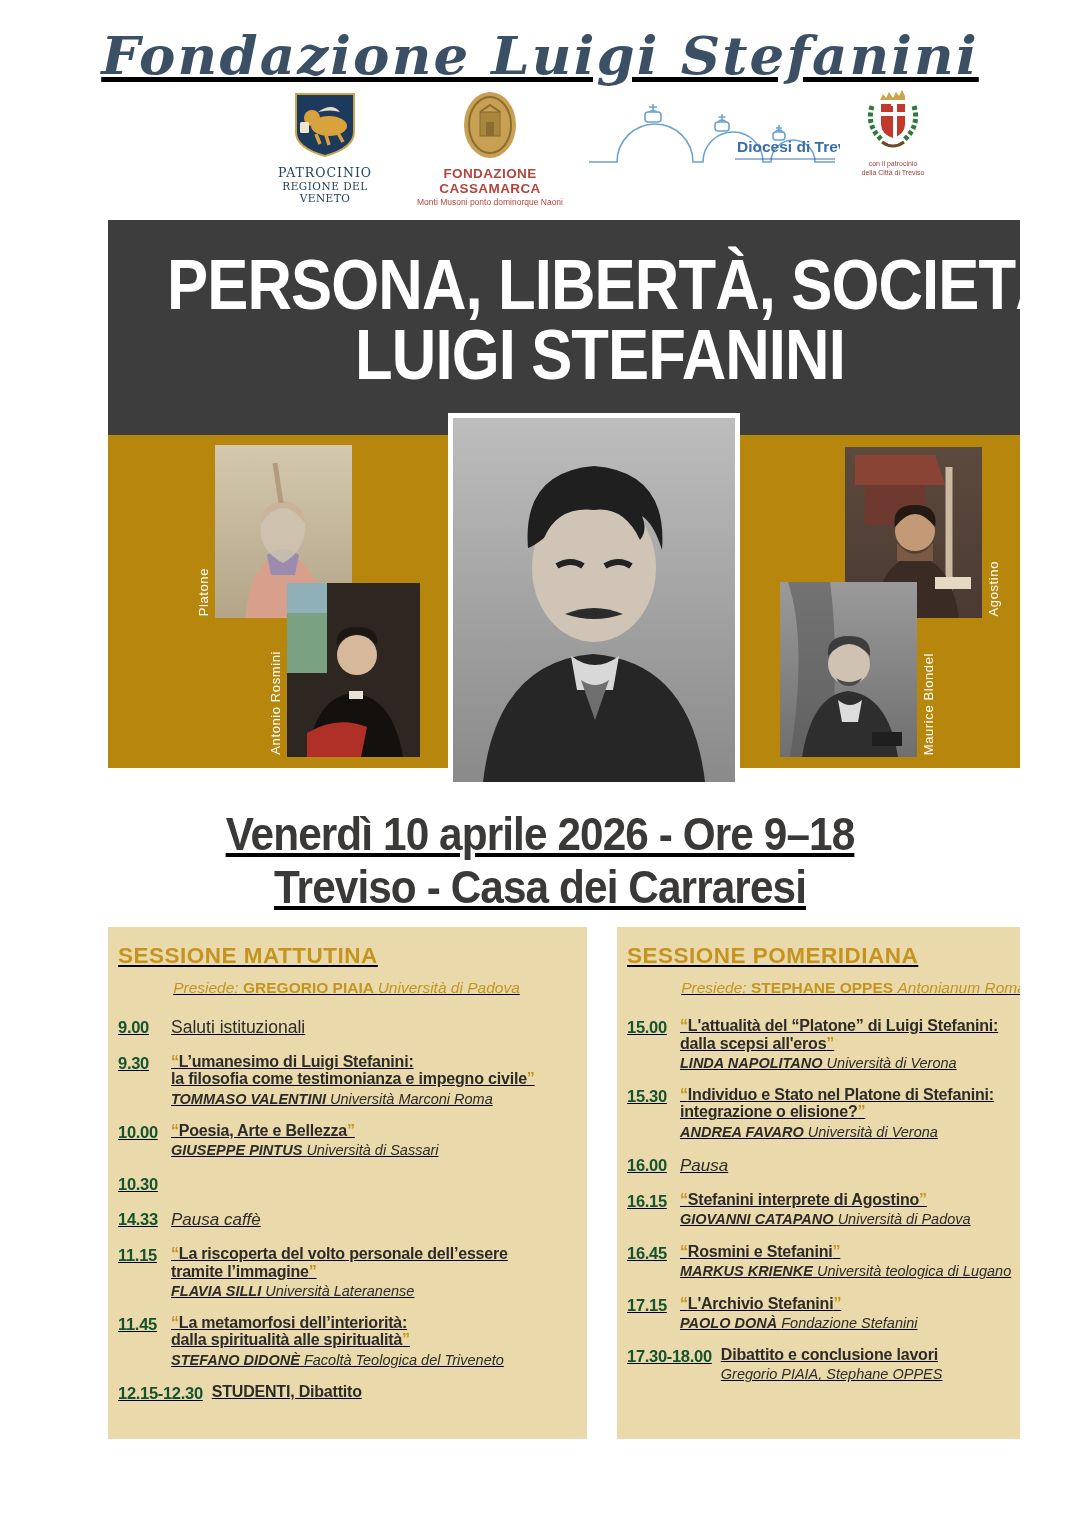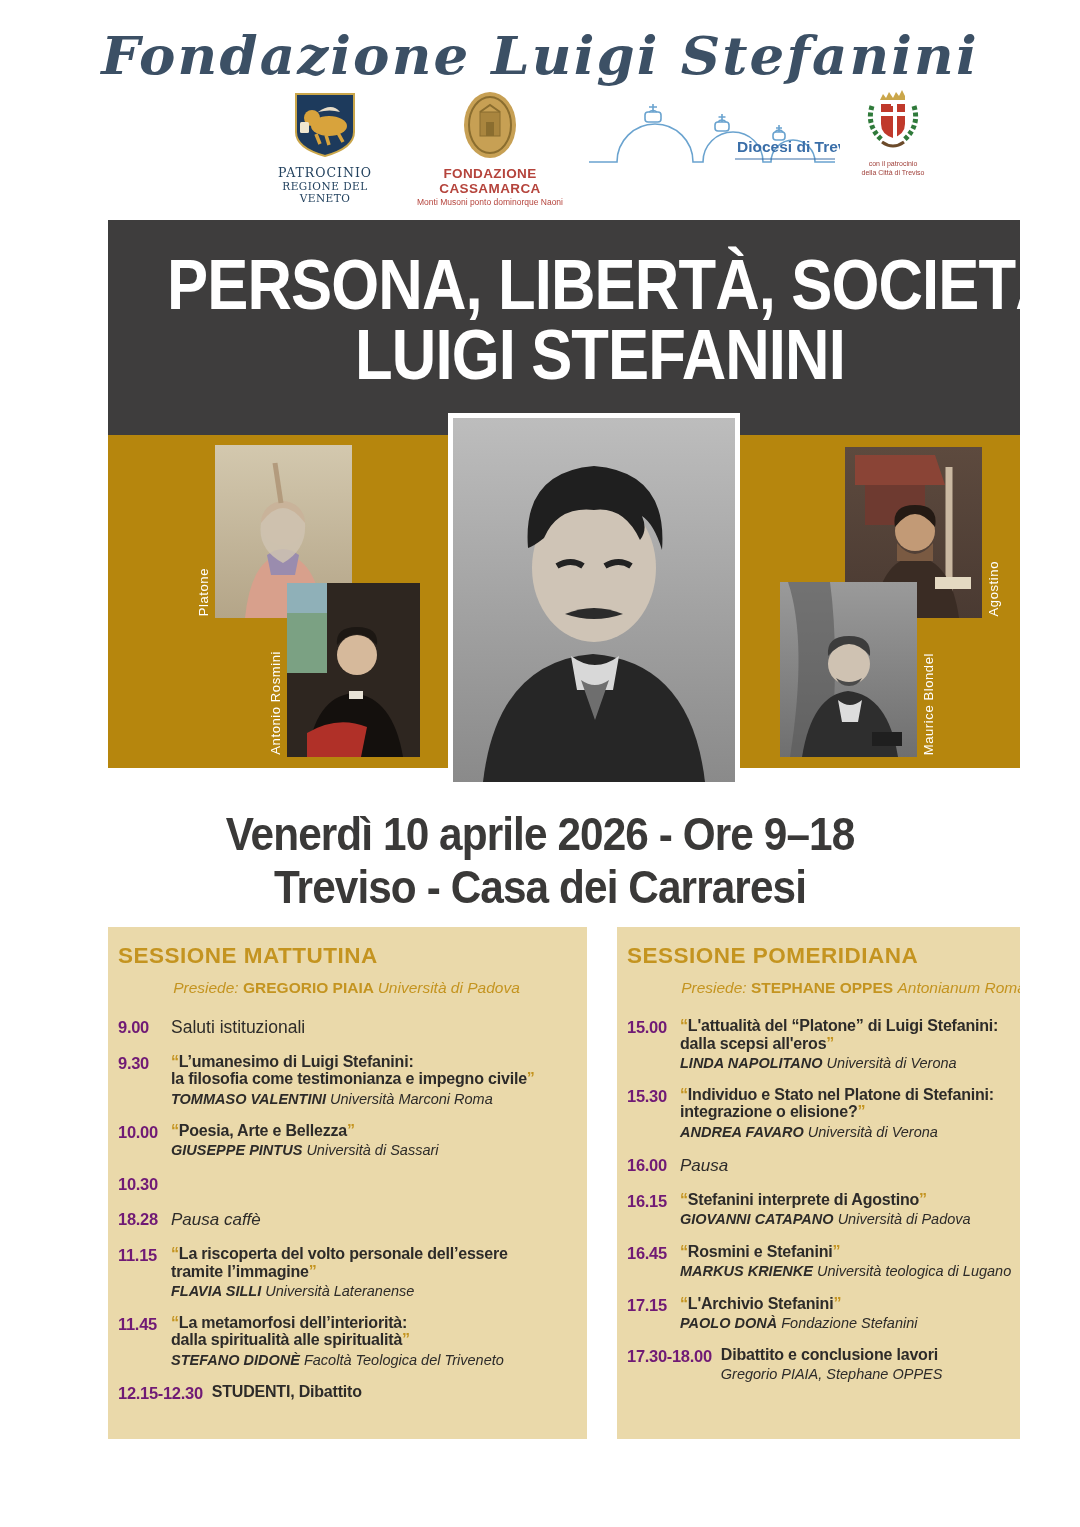--- a/index.html
+++ b/index.html
@@ -1,17 +1,17 @@
 <!DOCTYPE html>
 <html><head>
 <meta charset="utf-8">
 <style>
   html,body{margin:0;padding:0;background:#fff;}
   .page{position:relative;width:960px;height:1527px;background:#ffffff;overflow:hidden;
-        font-family:"Liberation Sans",sans-serif;margin:0 auto;}
+        font-family:"Liberation Sans",sans-serif;margin:0 auto;text-decoration:underline;}
 
   
   .hdr{padding-top:30px;}
   .brand{font-family:"DejaVu Serif",serif;font-style:italic;font-weight:bold;
          font-size:52px;color:#3c5065;text-align:center;letter-spacing:2px;
          transform:scaleX(1.05);line-height:1;}
   .logos{position:relative;height:118px;margin-top:8px;}
   .logo{position:absolute;text-align:center;}
   .logo-veneto{left:205px;top:2px;width:120px;}
   .logo-cap1{font-family:"DejaVu Serif",serif;font-size:12.5px;color:#23425f;letter-spacing:1px;margin-top:3px;}
@@ -50,21 +50,21 @@
 
   
   .cols{margin:14px 48px 0;display:grid;grid-template-columns:479px 475px;gap:30px;}
   .col{background:#ead9aa;padding:16px 12px 20px 10px;box-sizing:border-box;min-height:505px;}
   .s-title{color:#c49420;font-weight:bold;font-size:22.5px;letter-spacing:.5px;}
   .s-chair{text-align:center;font-size:15.5px;color:#c49420;margin-top:10px;margin-bottom:20px;}
   .chair-pre{font-style:italic;}
   .chair-name{font-weight:bold;}
   .chair-aff{font-style:italic;}
   .item{display:flex;margin-bottom:14px;}
-  .time{flex:0 0 auto;min-width:44px;margin-right:9px;color:#701a75;font-weight:bold;
+  .time{flex:0 0 auto;min-width:44px;margin-right:9px;color:#14532d;font-weight:bold;
         font-size:16.5px;line-height:1.3;letter-spacing:-.3px;}
   .ibody{flex:1 1 auto;}
   .ititle{color:#2d2b29;}
   .ititle.quoted,.ititle.bold{font-weight:bold;font-size:16px;line-height:1.08;letter-spacing:-.2px;}
   .ititle.plain{font-size:17.5px;line-height:1.25;}
   .ititle.italic{font-style:italic;font-size:17px;line-height:1.3;}
   .q{color:#c49420;}
   .ispeaker{margin-top:3px;font-style:italic;color:#2d2b29;font-size:14.5px;line-height:1.2;}
   .spn{font-weight:bold;}
 </style>
@@ -278,21 +278,21 @@
             <span class="time">10.00</span>
             <div class="ibody">
               <div class="ititle quoted"><span class="q">“</span>Poesia, Arte e Bellezza<span class="q">”</span></div>
               <div class="ispeaker"><span class="spn">GIUSEPPE PINTUS </span><span class="spa">Università di Sassari</span></div>
             </div>
           </div>
           <div class="item">
             <span class="time">10.30</span>
           </div>
           <div class="item">
-            <span class="time">18.28</span>
+            <span class="time">14.33</span>
             <div class="ibody">
               <div class="ititle italic">Pausa caffè</div>
             </div>
           </div>
           <div class="item">
             <span class="time">11.15</span>
             <div class="ibody">
               <div class="ititle quoted"><span class="q">“</span>La riscoperta del volto personale dell’essere<br>tramite l’immagine<span class="q">”</span></div>
               <div class="ispeaker"><span class="spn">FLAVIA SILLI </span><span class="spa">Università Lateranense</span></div>
             </div>

